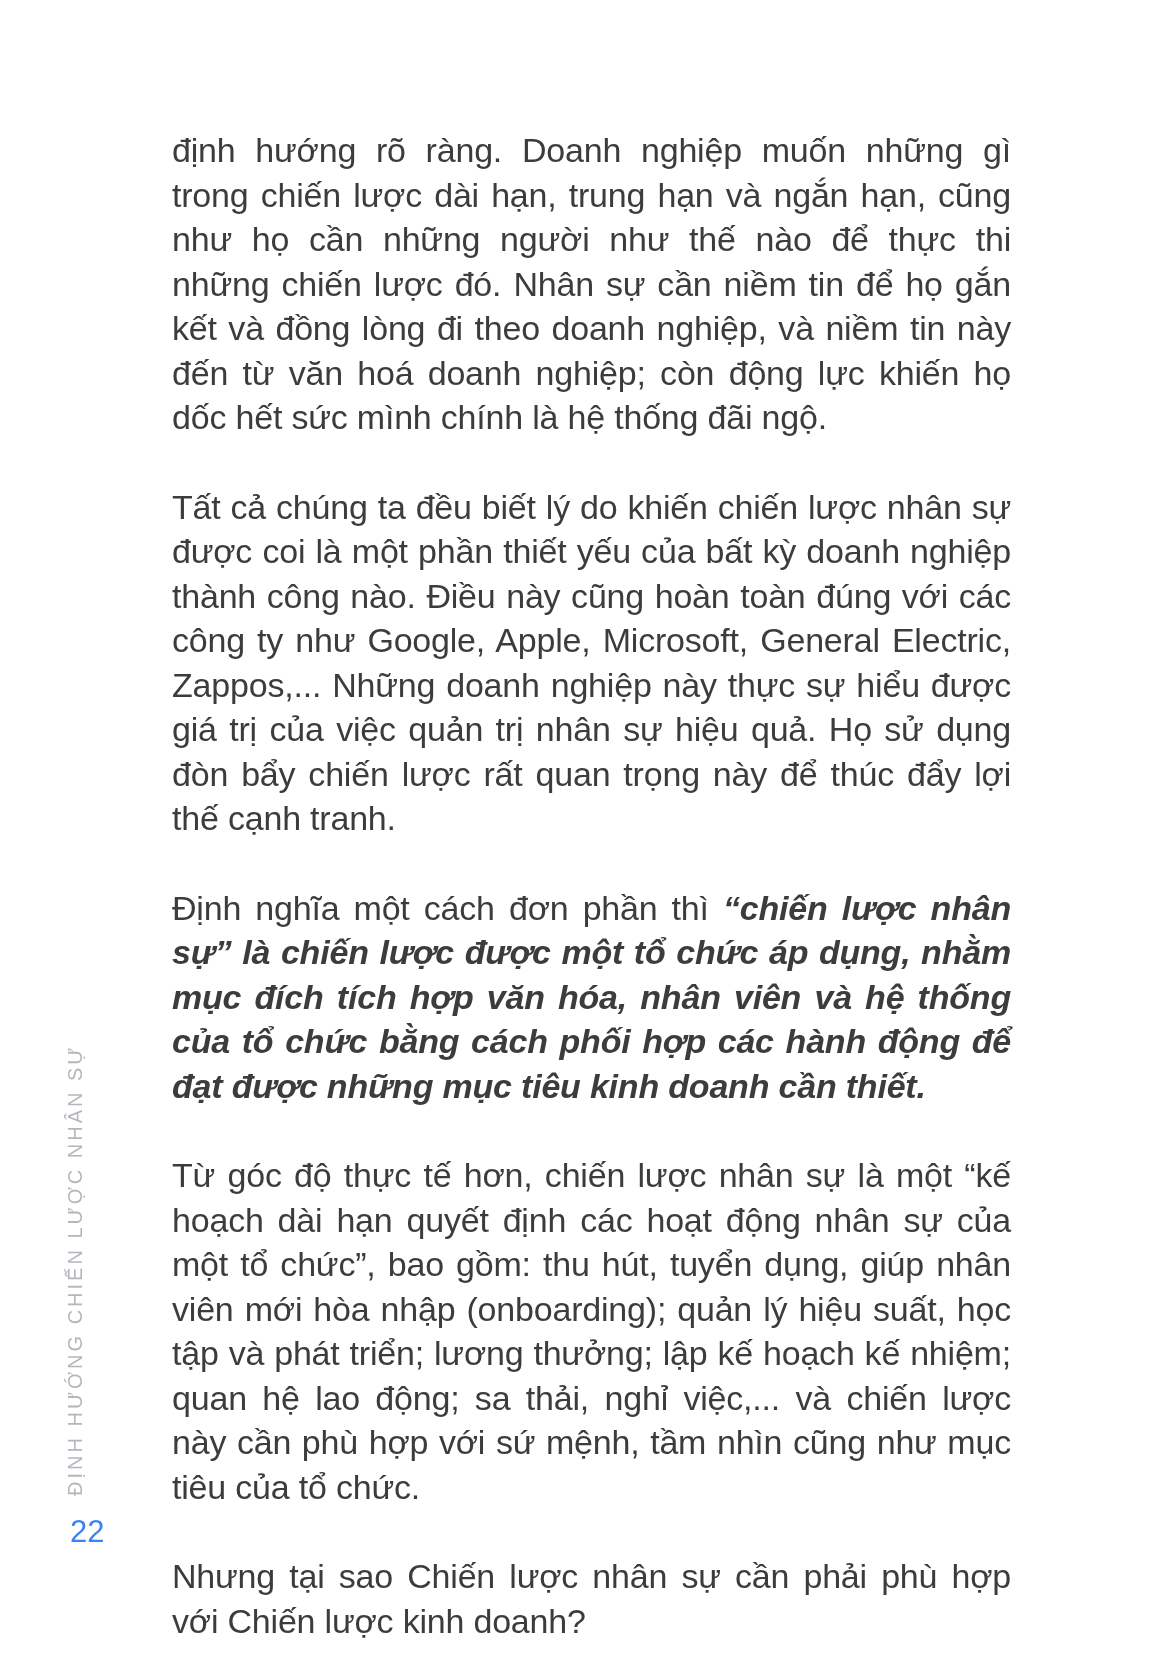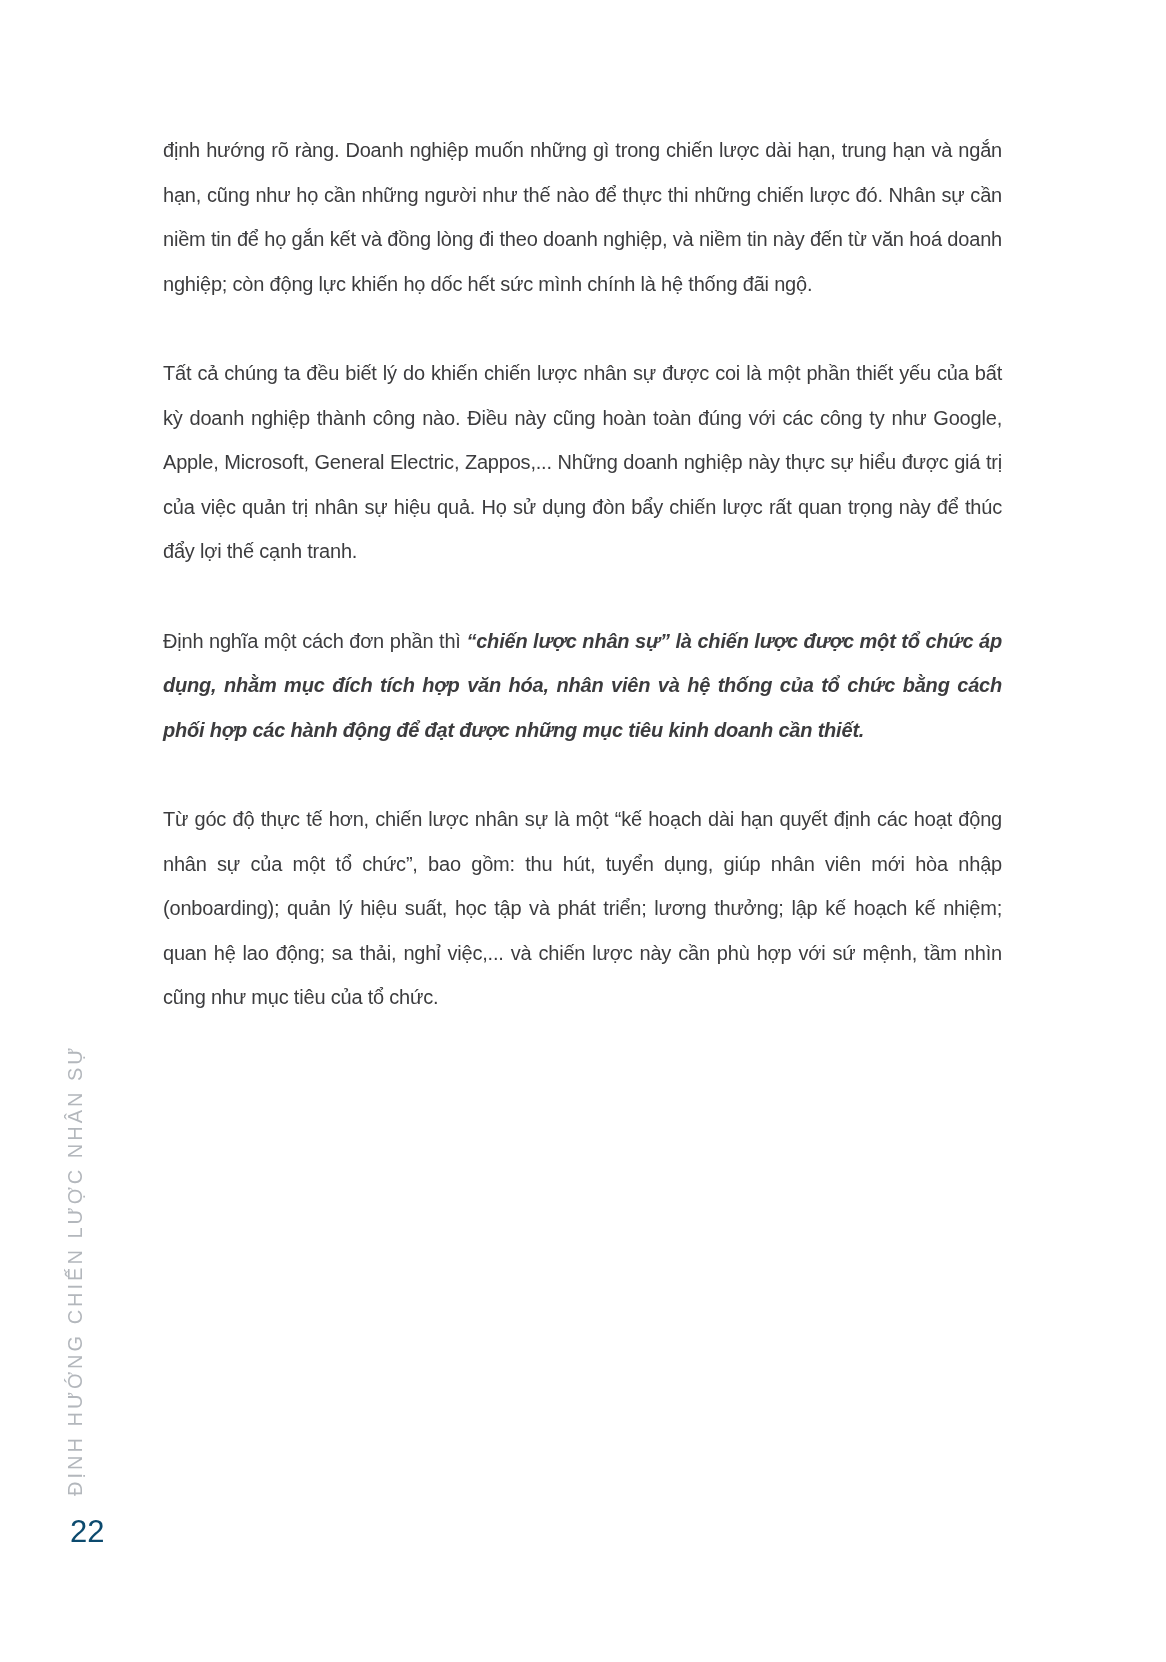--- a/index.html
+++ b/index.html
@@ -10,25 +10,25 @@
   .page {
     position: relative;
     width: 1166px;
     height: 1662px;
     background: #ffffff;
     overflow: hidden;
     font-family: "Liberation Sans", "DejaVu Sans", sans-serif;
   }
   .body-text {
     position: absolute;
-    left: 163px;
+    left: 172px;
     top: 128px;
     width: 839px;
     color: #3c3c3e;
-    font-size: 20px;
+    font-size: 34px;
     line-height: 44.5px;
     text-align: justify;
     text-justify: inter-word;
     letter-spacing: -0.2px;
   }
   .body-text p {
     margin: 0 0 45px 0;
   }
   .body-text p:last-child {
     margin-bottom: 0;
@@ -45,21 +45,21 @@
     transform: rotate(-90deg);
     white-space: nowrap;
     color: #b3b7bc;
     font-size: 20px;
     letter-spacing: 3px;
   }
   .page-number {
     position: absolute;
     left: 70px;
     top: 1514px;
-    color: #0c4a6e;
+    color: #3b82f6;
     font-size: 31px;
   }
 </style>
 </head>
 <body>
 
 <div class="page">
 
   <div class="sidebar-label">ĐỊNH HƯỚNG CHIẾN LƯỢC NHÂN SỰ</div>
 
@@ -67,15 +67,16 @@
 
   <main class="body-text">
     <p>định hướng rõ ràng. Doanh nghiệp muốn những gì trong chiến lược dài hạn, trung hạn và ngắn hạn, cũng như họ cần những người như thế nào để thực thi những chiến lược đó. Nhân sự cần niềm tin để họ gắn kết và đồng lòng đi theo doanh nghiệp, và niềm tin này đến từ văn hoá doanh nghiệp; còn động lực khiến họ dốc hết sức mình chính là hệ thống đãi ngộ.</p>
 
     <p>Tất cả chúng ta đều biết lý do khiến chiến lược nhân sự được coi là một phần thiết yếu của bất kỳ doanh nghiệp thành công nào. Điều này cũng hoàn toàn đúng với các công ty như Google, Apple, Microsoft, General Electric, Zappos,... Những doanh nghiệp này thực sự hiểu được giá trị của việc quản trị nhân sự hiệu quả. Họ sử dụng đòn bẩy chiến lược rất quan trọng này để thúc đẩy lợi thế cạnh tranh.</p>
 
     <p><span>Định nghĩa một cách đơn phần thì </span><span class="emphasis">“chiến lược nhân sự” là chiến lược được một tổ chức áp dụng, nhằm mục đích tích hợp văn hóa, nhân viên và hệ thống của tổ chức bằng cách phối hợp các hành động để đạt được những mục tiêu kinh doanh cần thiết.</span></p>
 
     <p>Từ góc độ thực tế hơn, chiến lược nhân sự là một “kế hoạch dài hạn quyết định các hoạt động nhân sự của một tổ chức”, bao gồm: thu hút, tuyển dụng, giúp nhân viên mới hòa nhập (onboarding); quản lý hiệu suất, học tập và phát triển; lương thưởng; lập kế hoạch kế nhiệm; quan hệ lao động; sa thải, nghỉ việc,... và chiến lược này cần phù hợp với sứ mệnh, tầm nhìn cũng như mục tiêu của tổ chức.</p>
 
+    <p>Nhưng tại sao Chiến lược nhân sự cần phải phù hợp với Chiến lược kinh doanh?</p>
   </main>
 
 </div>
 
 </body></html>

